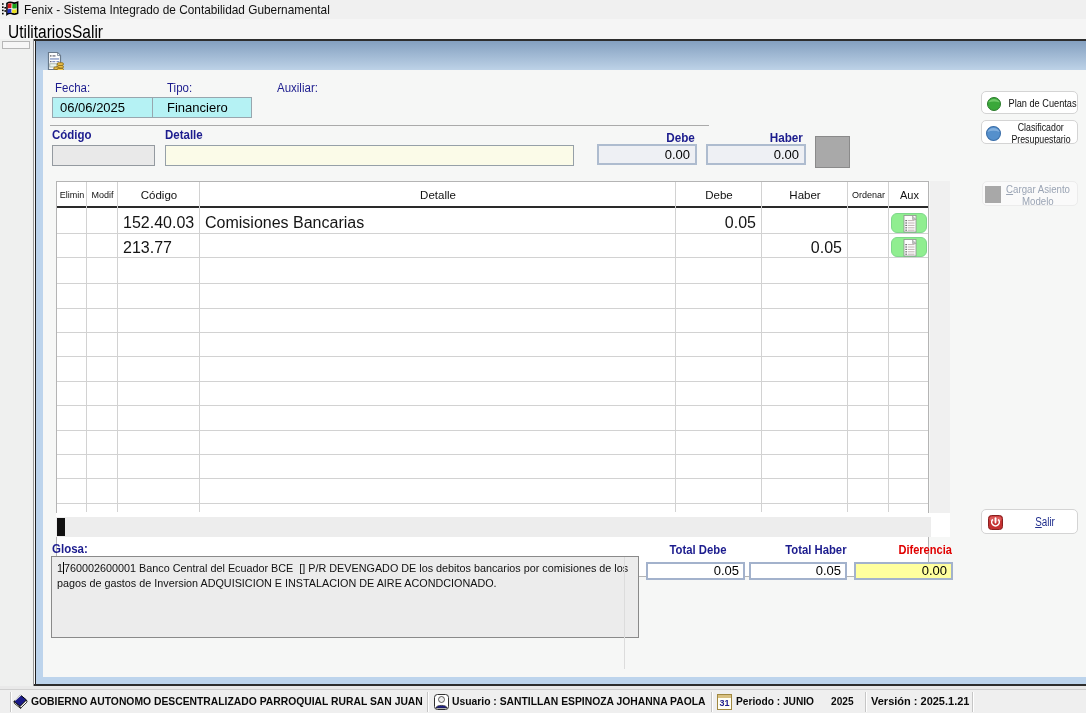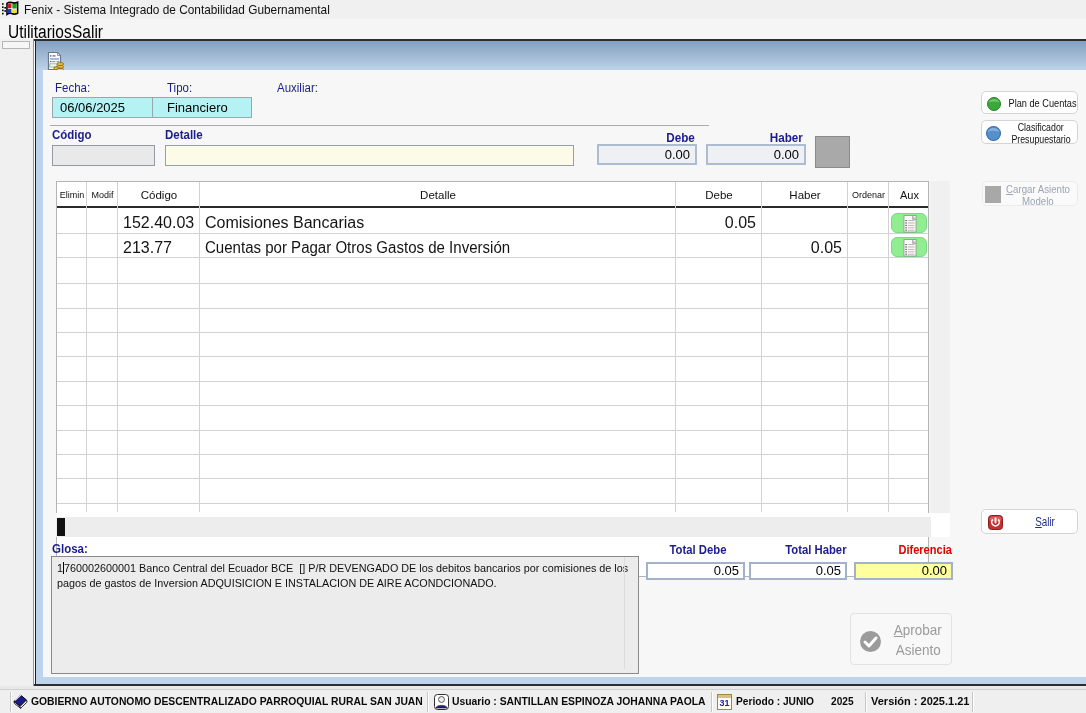--- a/index.html
+++ b/index.html
@@ -35,21 +35,21 @@
   .boldlab { font-weight:bold; }
   
   #grid { position:absolute; left:56px; top:181px; width:873px; height:396px; background:#fff; border:1px solid #b4b4b4; overflow:hidden; }
   .gh { position:absolute; top:0; height:26px; line-height:26px; text-align:center; font-size:11.5px; color:#111; border-bottom:2px solid #2a2a2a; }
   .ghl { position:absolute; left:0; width:871px; height:1px; background:#d2d2d2; }
   .gv { position:absolute; top:0; width:1px; height:330px; background:#d2d2d2; }
   .gt { position:absolute; font-size:16px; color:#141414; height:24px; line-height:19px; }
   .auxbtn { position:absolute; left:834px; width:36px; height:20px; border:1px solid #7ed88a; border-radius:6px;
     background:#90ee90; }
   
-  #glosa { position:absolute; left:51px; top:556px; width:588px; height:118px; background:#ececec; border:1px solid #8a8a8a;
+  #glosa { position:absolute; left:51px; top:556px; width:588px; height:82px; background:#ececec; border:1px solid #8a8a8a;
     font-size:10.8px; color:#101010; line-height:15px; padding:4px 6px 4px 5px; }
   .caret { display:inline-block; width:1px; height:12px; background:#000; vertical-align:-2px; }
   .total { top:562px; height:18px; border:2px solid #a3b2cc; text-align:right; line-height:14px; padding-right:4px; font-size:13px; }
   #aprobar { position:absolute; left:850px; top:613px; width:102px; height:52px; background:#f8f8f8; border:1px solid #e2e2e2;
     border-radius:4px; font-size:15px; color:#9b9b9b; }
   .rbtn { position:absolute; background:#fff; border:1px solid #d4d4d4; border-radius:5px; color:#111; }
   .sx { display:inline-block; transform:scaleX(0.92); transform-origin:0 50%; white-space:nowrap; }
   .sxr { display:inline-block; transform:scaleX(0.9); transform-origin:100% 50%; white-space:nowrap; }
   .sxc { display:inline-block; transform-origin:50% 50%; white-space:nowrap; }
 </style>
@@ -150,21 +150,20 @@
     <div class="gv" style="left:60px"></div>
     <div class="gv" style="left:142px"></div>
     <div class="gv" style="left:618px"></div>
     <div class="gv" style="left:704px"></div>
     <div class="gv" style="left:790px"></div>
     <div class="gv" style="left:831px"></div>
     <div class="gt" style="left:66px;top:31px">152.40.03</div>
     <div class="gt" style="left:148px;top:31px">Comisiones Bancarias</div>
     <div class="gt" style="left:619px;top:31px;width:80px;text-align:right">0.05</div>
     <div class="gt" style="left:66px;top:55.5px">213.77</div>
-    <div class="gt" style="left:148px;top:55.5px"><span class="sx" style="transform:scaleX(0.94)">Cuentas por Pagar Otros Gastos de Inversión</span></div>
     <div class="gt" style="left:705px;top:55.5px;width:80px;text-align:right">0.05</div>
     <div class="auxbtn" style="top:30.5px"><svg width="36" height="20" viewBox="0 0 36 20">
       <rect x="12" y="1.5" width="12" height="16.5" fill="#fdfdfd" stroke="#909090" stroke-width="0.8"></rect>
       <path d="M20.5 2 L24 5.5 L20.5 5.5 Z" fill="#c0c0c0" stroke="#909090" stroke-width="0.5"></path>
       <g fill="#3a3a3a">
         <rect x="13.5" y="6" width="1.2" height="1.2"></rect>
             <rect x="13.5" y="8.4" width="1.2" height="1.2"></rect>
         <rect x="13.5" y="10.8" width="1.2" height="1.2"></rect>
             <rect x="13.5" y="13.2" width="1.2" height="1.2"></rect>
         <rect x="13.5" y="15.6" width="1.2" height="1.2"></rect>
@@ -205,27 +204,20 @@
   <div class="abs" style="left:624px;top:557px;width:1px;height:112px;background:#dcdcdc;z-index:3"></div>
   <div id="glosa">1<span class="caret"></span>760002600001 Banco Central del Ecuador BCE&nbsp;&nbsp;[] P/R DEVENGADO DE los debitos bancarios por comisiones de los pagos de gastos de Inversion ADQUISICION E INSTALACION DE AIRE ACONDCIONADO.</div>
 
   <label class="lab boldlab" style="left:645px;top:542px;width:98px;text-align:center;font-size:13px"><span class="sxr" style="transform:scaleX(0.87)">Total Debe</span></label>
   <label class="lab boldlab" style="left:749px;top:542px;width:98px;text-align:right;font-size:13px"><span class="sxr" style="transform:scaleX(0.87)">Total Haber</span></label>
   <label class="lab boldlab" style="left:854px;top:542px;width:98px;text-align:right;font-size:13px;color:#e00000"><span class="sxr" style="transform:scaleX(0.85)">Diferencia</span></label>
   <div class="field total" style="left:646px;width:99px;background:#fff">0.05</div>
   <div class="field total" style="left:749px;width:98px;background:#fff">0.05</div>
   <div class="field total" style="left:854px;width:99px;background:#ffff9e">0.00</div>
 
-  <div id="aprobar">
-    <svg class="abs" style="left:8px;top:16px" width="23" height="23" viewBox="0 0 23 23">
-      <circle cx="11.5" cy="11.5" r="10.5" fill="#9b9b9b"></circle>
-      <path d="M6 12 L10 16 L17 8" fill="none" stroke="#fff" stroke-width="3" stroke-linecap="round" stroke-linejoin="round"></path>
-    </svg>
-    <div style="position:absolute;left:36px;top:7px;width:62px;line-height:19.5px;text-align:center;font-size:14.5px"><span class="sxc" style="transform:scaleX(0.93)"><u>A</u>probar</span><br><span class="sxc" style="transform:scaleX(0.93)">Asiento</span></div>
-  </div>
 
   <div class="rbtn" style="left:981px;top:91px;width:97px;height:23px">
     <svg class="abs" style="left:5px;top:5px" width="14" height="14" viewBox="0 0 14 14">
       <circle cx="7" cy="7" r="6.5" fill="#3aa83a"></circle>
       <circle cx="7" cy="7" r="6.5" fill="none" stroke="#2a7a2a" stroke-width="1"></circle>
       <path d="M1.2 5.5 A6.5 6.5 0 0 1 12.8 5.5 A9 4 0 0 0 1.2 5.5" fill="#74cc6e" opacity="0.9"></path>
     </svg>
     <div style="position:absolute;left:18px;top:0;width:74px;height:23px;line-height:23px;text-align:center;font-size:11.5px"><span class="sxc" style="transform:scaleX(0.8)">Plan de Cuentas</span></div>
   </div>
   <div class="rbtn" style="left:981px;top:120px;width:97px;height:24px">

